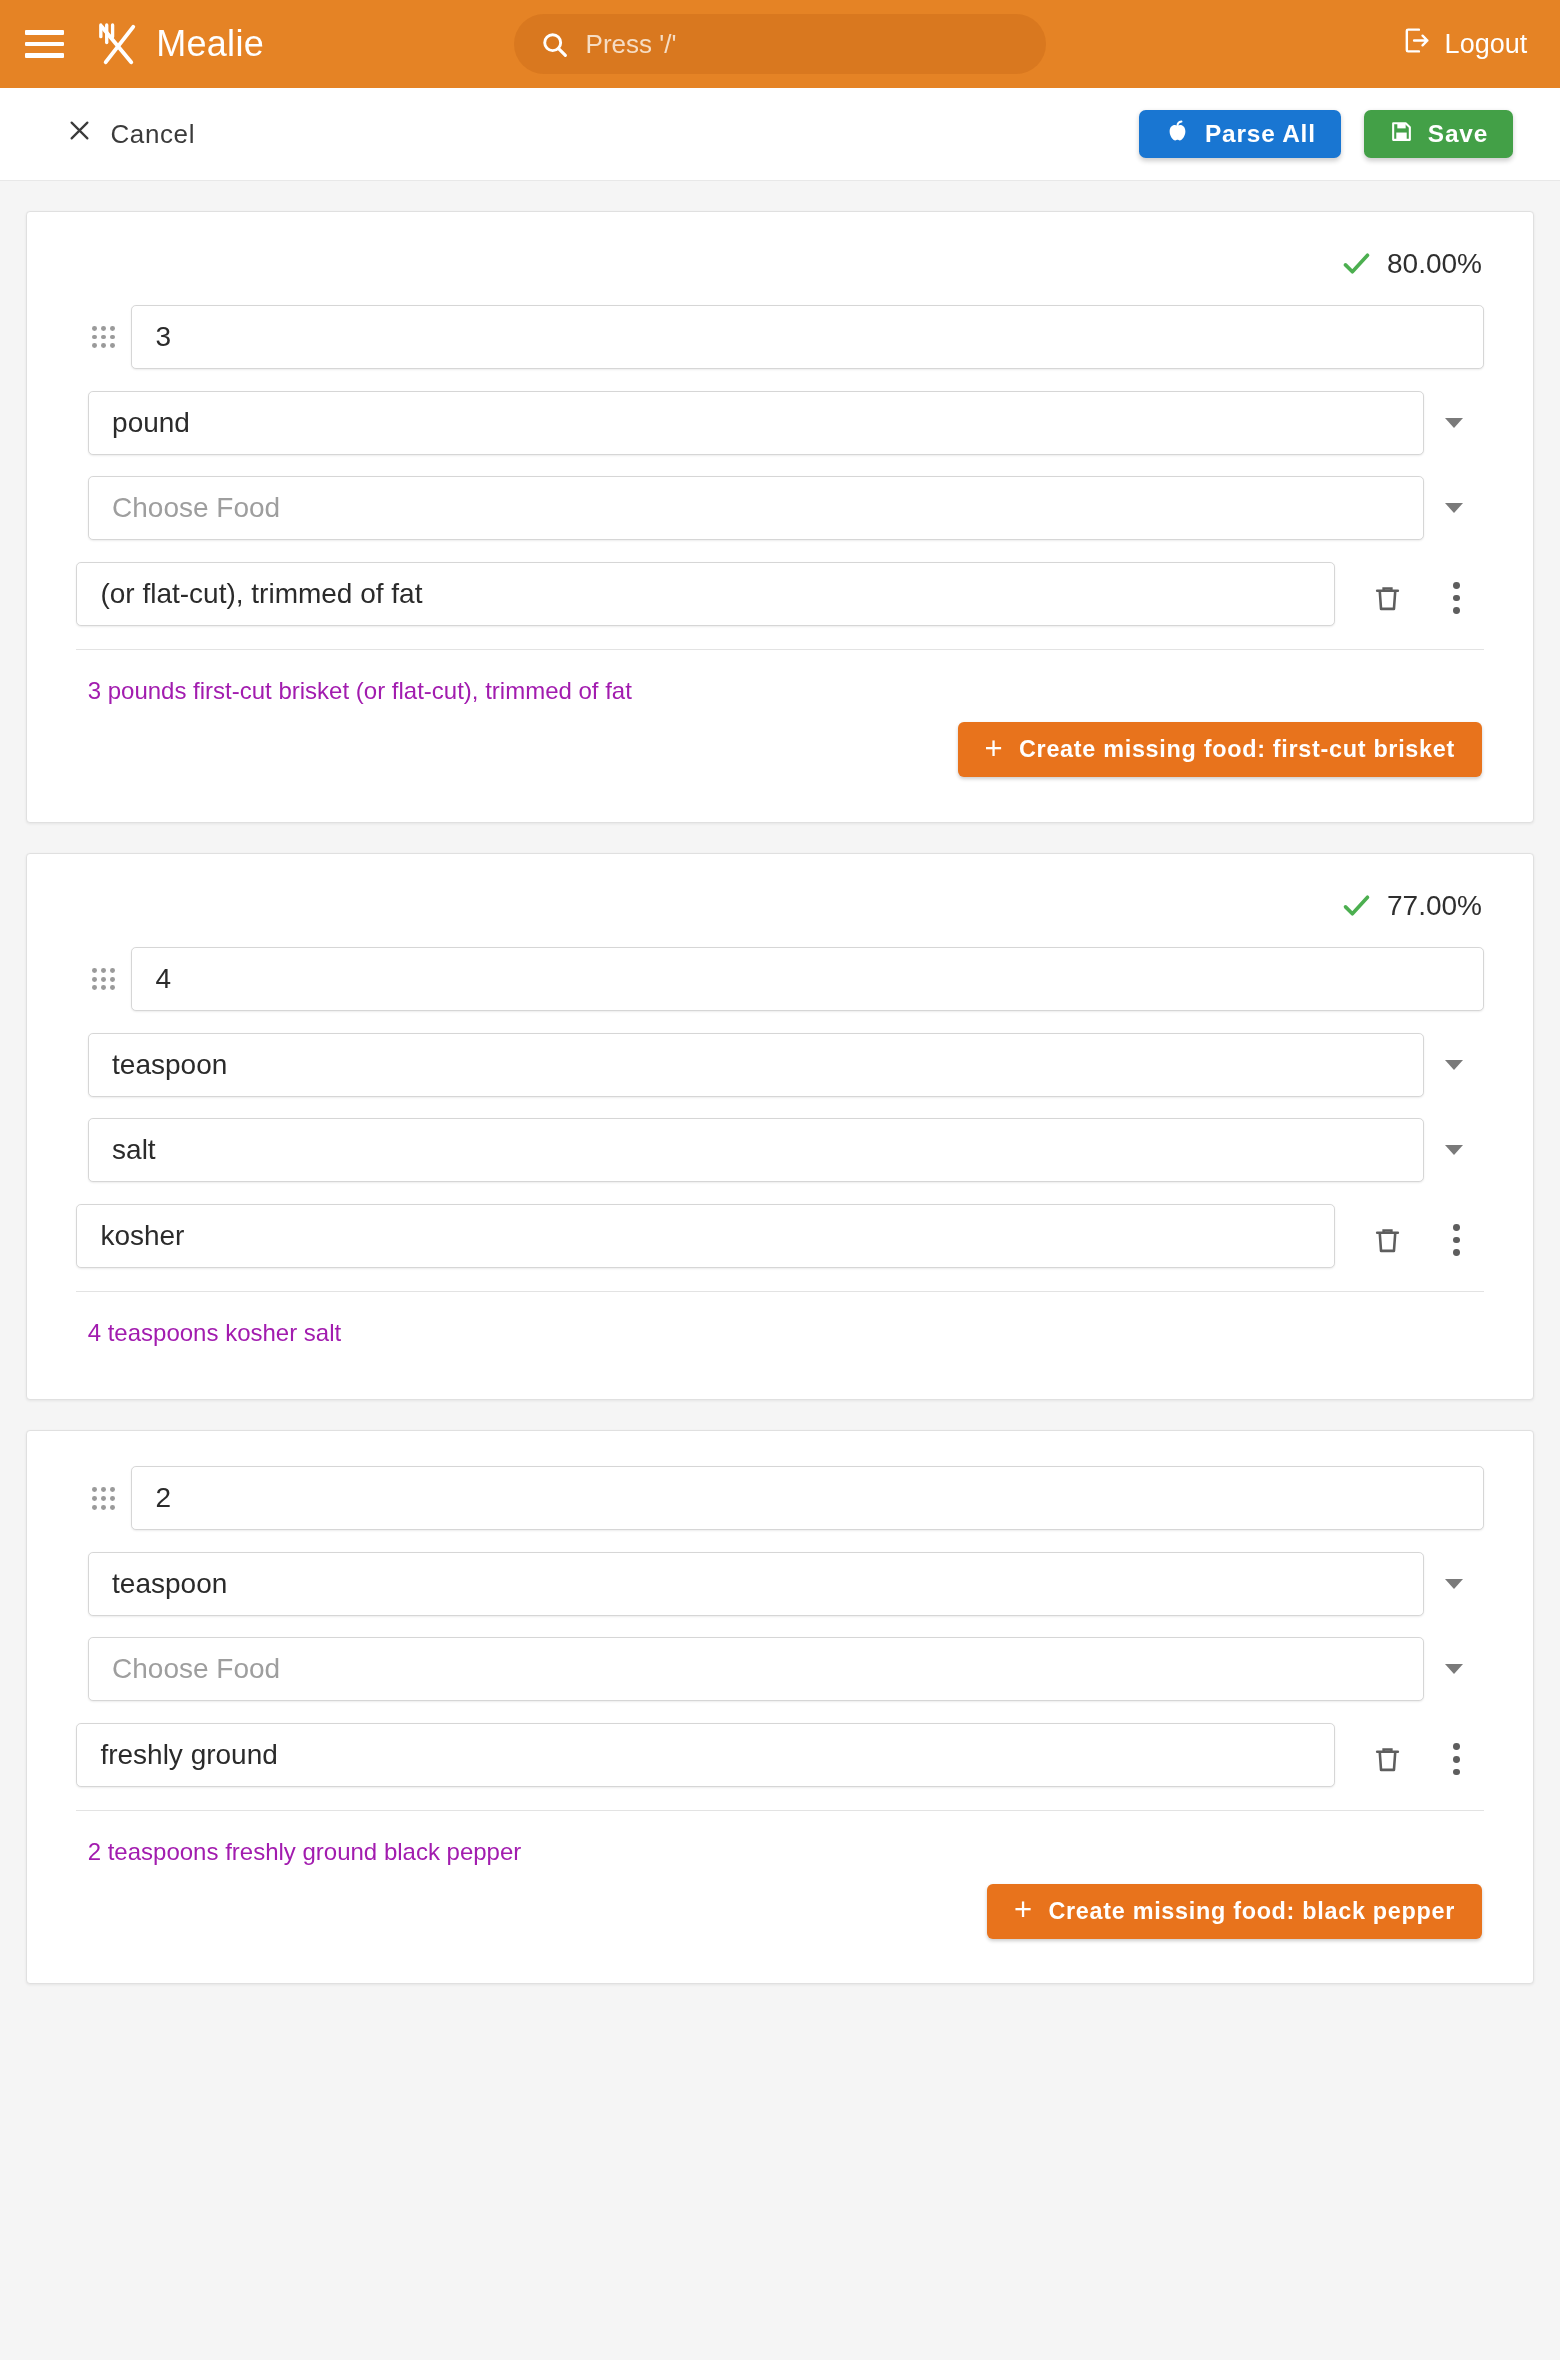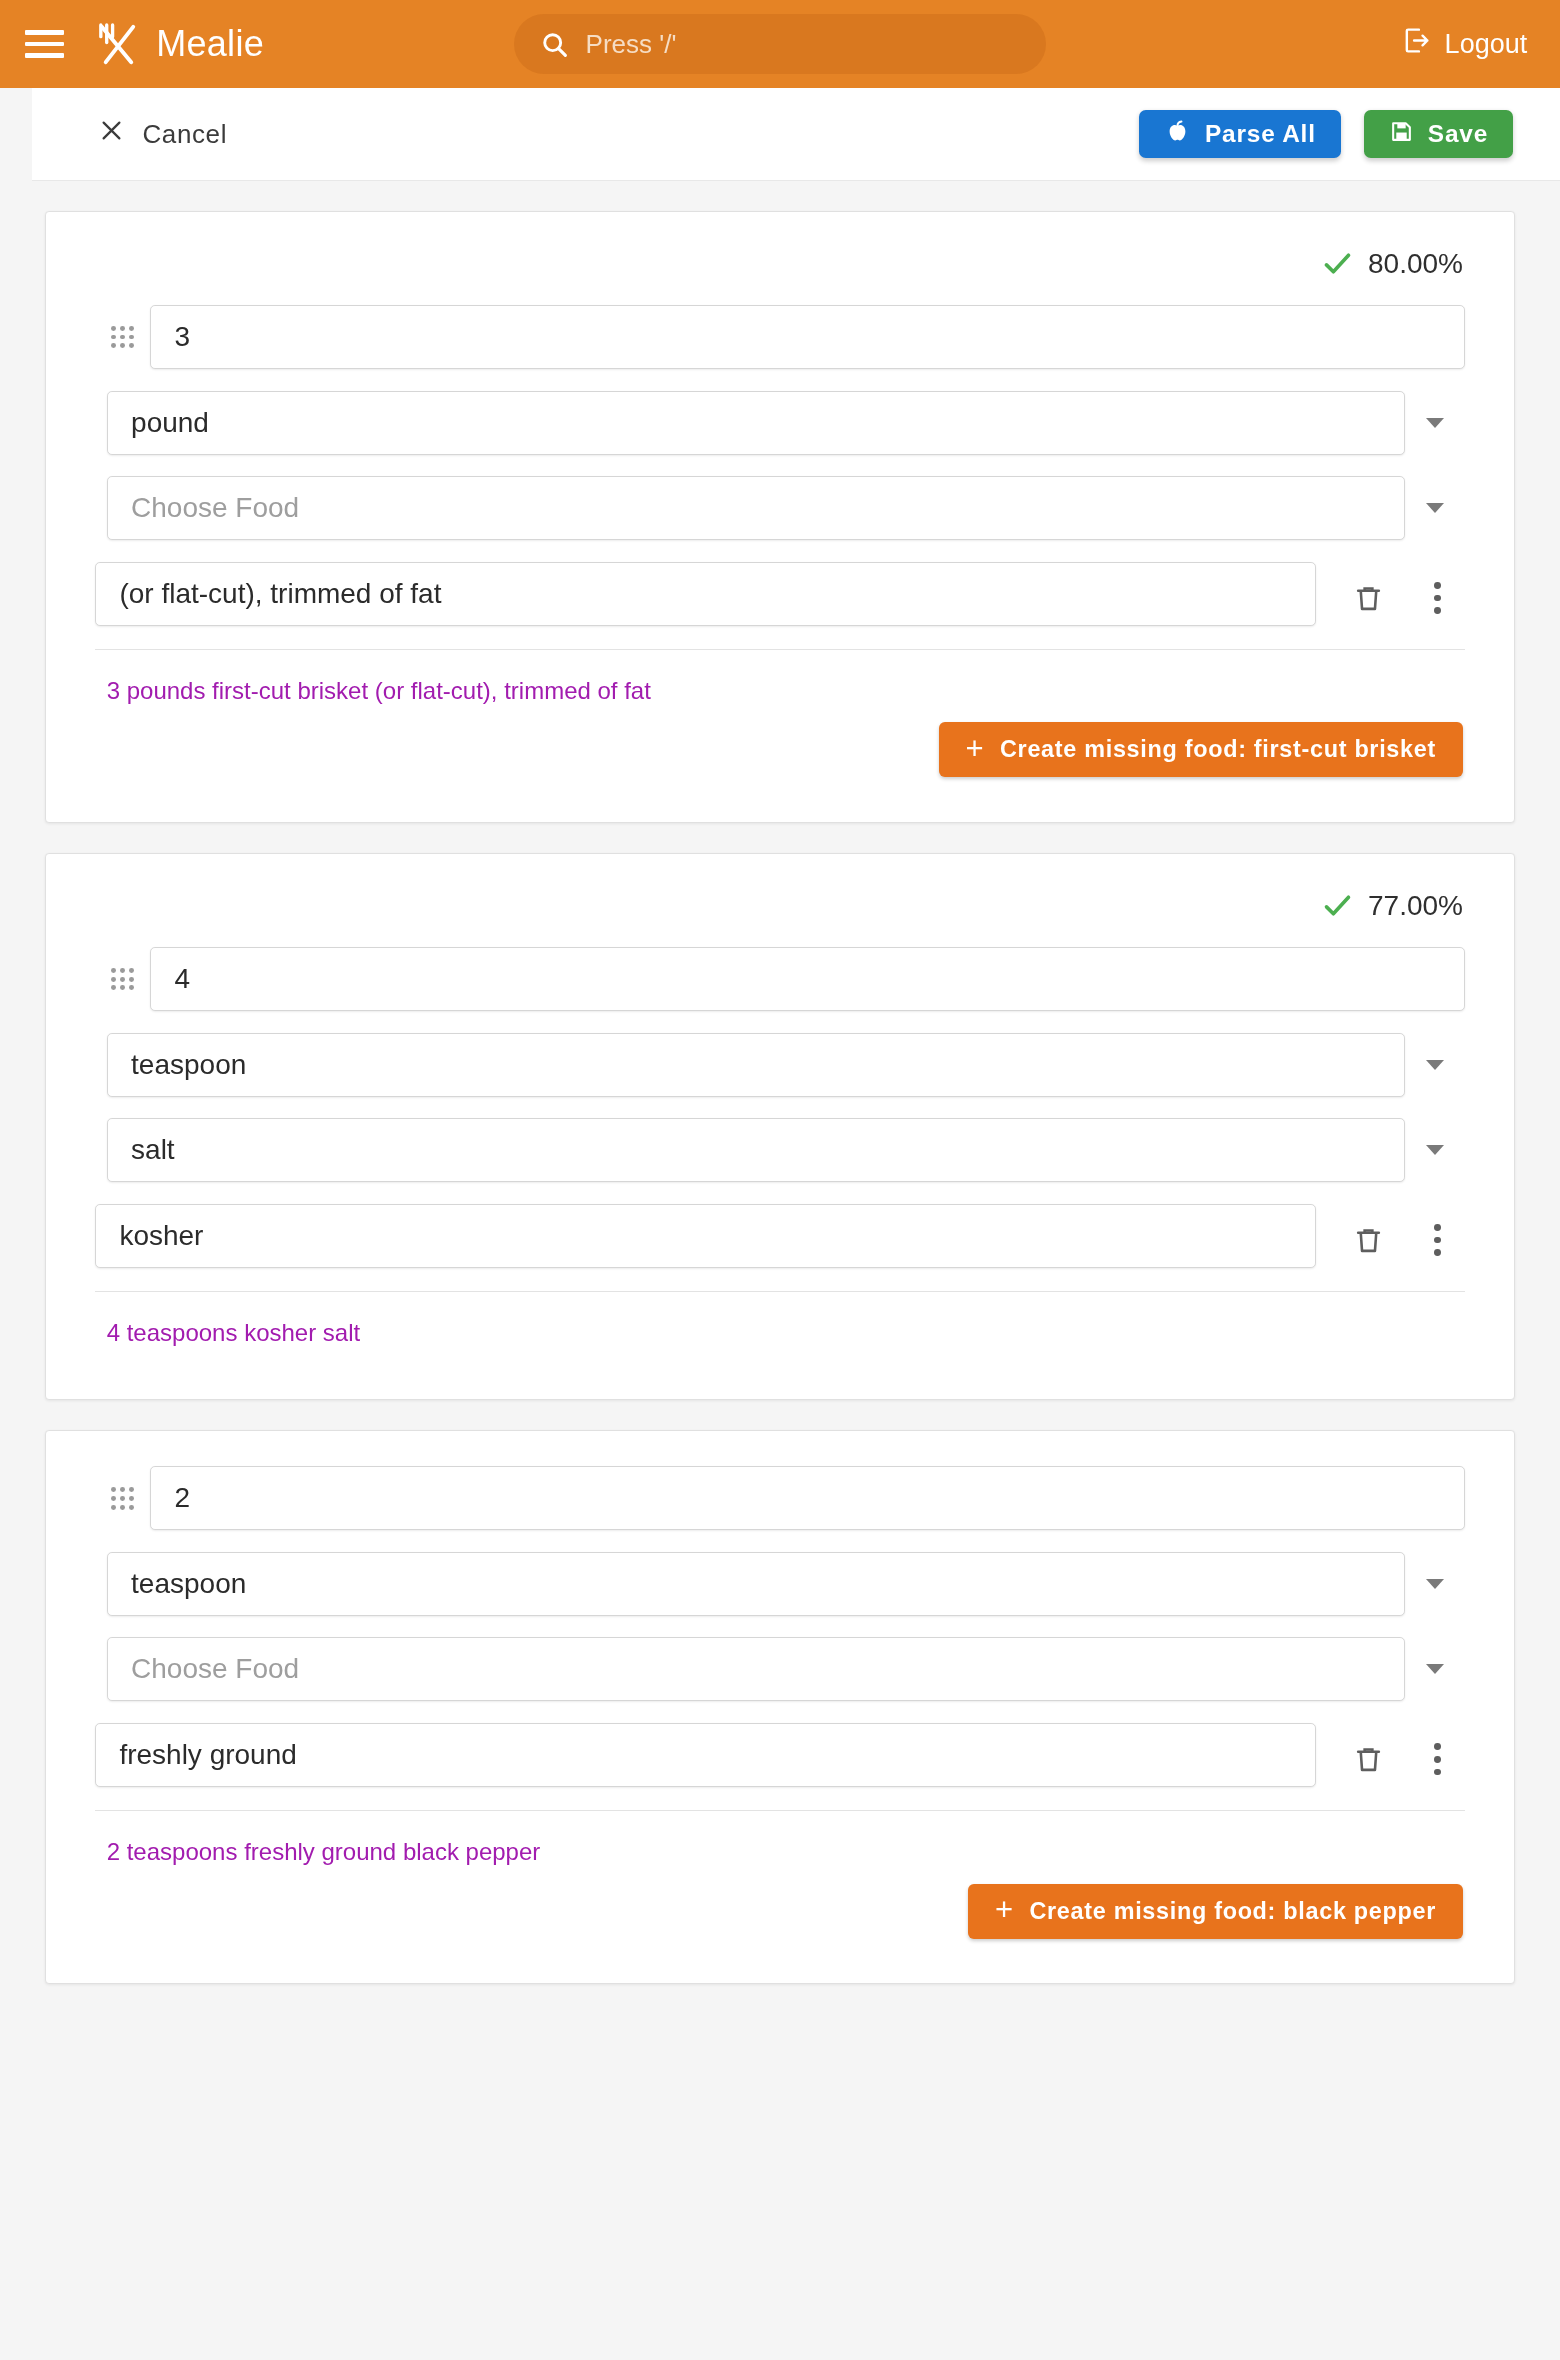--- a/index.html
+++ b/index.html
@@ -97,21 +97,20 @@
   }
 
   
   .action-bar {
     background: #ffffff;
     height: 93px;
     display: flex;
     align-items: center;
     padding: 0 47px 0 60px;
     border-bottom: 1px solid #e8e8e8;
-    margin-left: 32px;
   }
   .cancel-btn {
     display: flex;
     align-items: center;
     gap: 17.6px;
     color: #3b3b3b;
     font-size: 26px;
     font-weight: 500;
     letter-spacing: 0.6px;
     cursor: pointer;
@@ -135,21 +134,21 @@
     height: 48px;
     cursor: pointer;
     font-family: inherit;
     box-shadow: 0 2.9px 4.9px rgba(0,0,0,0.2);
   }
   .btn-parse { background: #1976d2; margin-right: 23.4px; }
   .btn-save { background: #43a047; }
 
   
   .content {
-    padding: 0 45px;
+    padding: 0 26px;
   }
   .card {
     background: #ffffff;
     border: 1px solid #e0e0e0;
     border-radius: 3.9px;
     margin-top: 30px;
     padding: 0 0 0 0;
     box-shadow: 0 1px 2.9px rgba(0,0,0,0.07);
   }
   .card-inner { padding: 35px 49px 29px 49px; }

